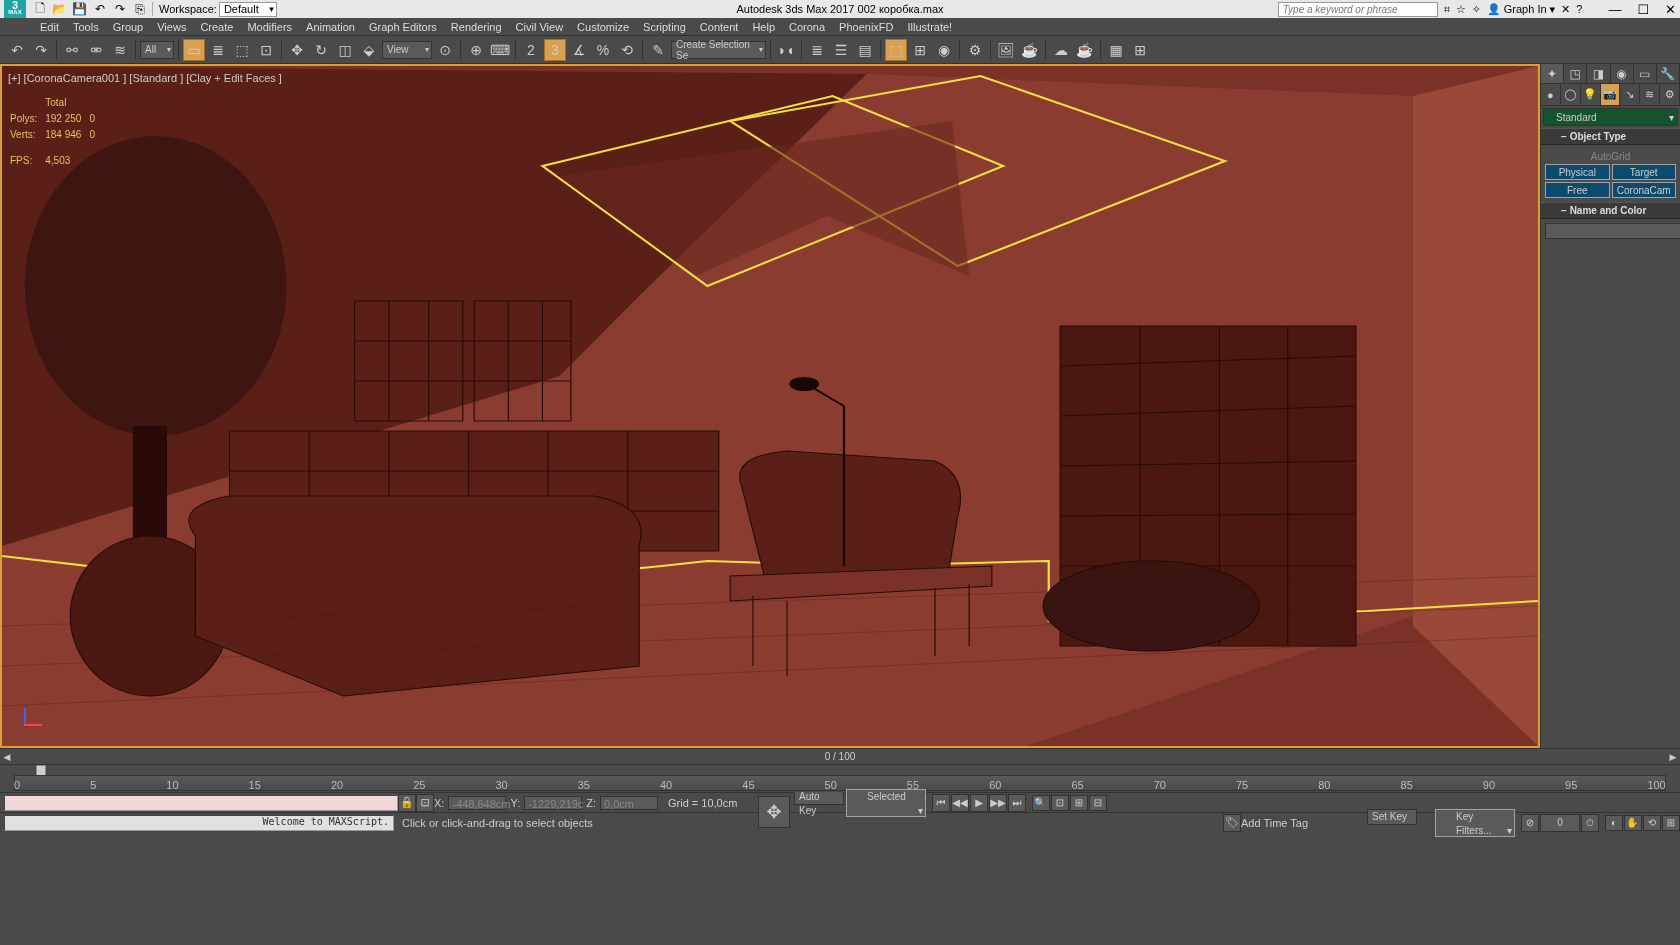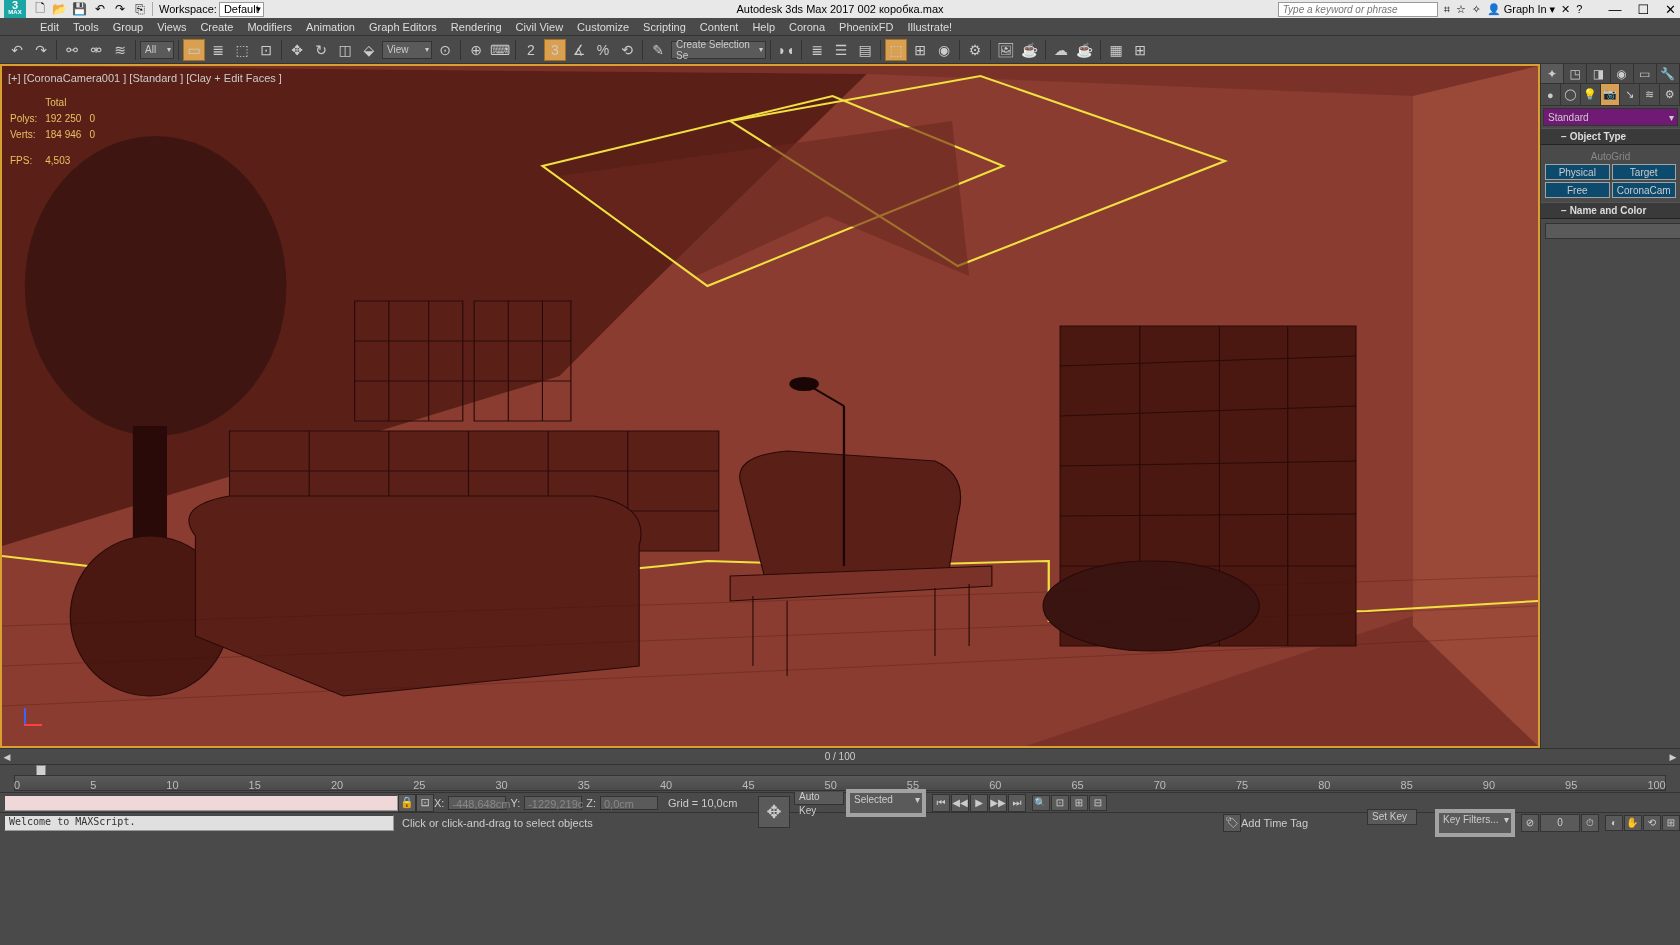--- a/index.html
+++ b/index.html
@@ -3,21 +3,21 @@
 <meta charset="utf-8">
 <style>
 * { margin: 0; padding: 0; box-sizing: border-box; font-family: "Segoe UI", Tahoma, sans-serif; font-size: 11px; user-select: none; }
 html, body { width: 1680px; height: 945px; background: #4a4a4a; color: #ccc; overflow: hidden; }
 .titlebar { height: 18px; background: #e8e8e8; display: flex; align-items: center; padding: 0 4px; color: #000; }
 .titlebar .logo { width: 22px; height: 18px; background: #1ba5a5; color: #fff; font-size: 8px; font-weight: bold; display: flex; flex-direction: column; align-items: center; justify-content: center; line-height: 7px; }
 .titlebar .tb-icons { display: flex; gap: 4px; margin-left: 6px; }
 .titlebar .tb-icons span { width: 16px; height: 16px; display: flex; align-items: center; justify-content: center; font-size: 12px; }
 .titlebar .divider { width: 1px; height: 14px; background: #aaa; margin: 0 4px; }
 .titlebar .ws-label { margin-left: 2px; font-size: 11px; }
-.titlebar .ws-select { margin-left: 2px; background: #fff; border: 1px solid #999; padding: 0 4px 0 4px; font-size: 11px; height: 15px; line-height: 13px; position: relative; }
+.titlebar .ws-select { margin-left: 2px; background: #fff; border: 1px solid #999; padding: 0 17px 0 4px; font-size: 11px; height: 15px; line-height: 13px; position: relative; }
 .titlebar .ws-select::after { content: "▾"; position: absolute; right: 2px; font-size: 9px; }
 .titlebar .app-title { position: absolute; left: 50%; transform: translateX(-50%); font-size: 11px; }
 .titlebar .right { margin-left: auto; display: flex; align-items: center; gap: 6px; }
 .titlebar .search { width: 160px; height: 15px; border: 1px solid #999; background: #fff; font-style: italic; color: #888; padding: 0 4px; font-size: 10px; }
 .titlebar .signin { display: flex; align-items: center; gap: 3px; font-size: 11px; }
 .titlebar .win-btns { display: flex; gap: 16px; margin-left: 20px; }
 .titlebar .win-btns span { font-size: 13px; }
 .menubar { height: 18px; background: #4a4a4a; display: flex; align-items: center; padding-left: 40px; gap: 14px; border-bottom: 1px solid #333; }
 .menubar span { font-size: 11px; color: #ddd; }
 .toolbar { height: 28px; background: #4a4a4a; display: flex; align-items: center; padding: 0 6px; gap: 2px; border-bottom: 1px solid #333; }
@@ -34,46 +34,46 @@
 .vp-axis { position: absolute; bottom: 20px; left: 12px; width: 24px; height: 24px; }
 .vp-axis .z { position: absolute; bottom: 0; left: 10px; width: 2px; height: 18px; background: #4060ff; }
 .vp-axis .x { position: absolute; bottom: 0; left: 10px; width: 18px; height: 2px; background: #ff4040; }
 .cmdpanel { width: 140px; background: #4a4a4a; border-left: 1px solid #333; display: flex; flex-direction: column; }
 .cmd-tabs { height: 20px; display: flex; border-bottom: 1px solid #333; }
 .cmd-tabs div { flex: 1; display: flex; align-items: center; justify-content: center; font-size: 12px; border-right: 1px solid #333; }
 .cmd-tabs div.active { background: #5a5a5a; }
 .cmd-cats { height: 22px; display: flex; border-bottom: 1px solid #333; }
 .cmd-cats div { flex: 1; display: flex; align-items: center; justify-content: center; font-size: 11px; border-right: 1px solid #333; }
 .cmd-cats div.active { background: #d8a050; }
-.cmd-dd { margin: 2px; height: 18px; background: #701a75; border: 1px solid #333; padding: 0 4px; font-size: 10px; display: flex; align-items: center; position: relative; }
+.cmd-dd { margin: 2px; height: 18px; background: #14532d; border: 1px solid #333; padding: 0 12px; font-size: 10px; display: flex; align-items: center; position: relative; }
 .cmd-dd::after { content: "▾"; position: absolute; right: 3px; }
 .rollout-head { background: #3a3a3a; padding: 2px 20px; font-size: 10px; font-weight: bold; color: #ddd; border-top: 1px solid #555; border-bottom: 1px solid #222; }
 .rollout-head::before { content: "− "; }
 .rollout-body { padding: 4px; }
 .autogrid { text-align: center; font-size: 10px; color: #888; padding: 2px 0; }
 .btn-grid { display: grid; grid-template-columns: 1fr 1fr; gap: 2px; }
 .btn-grid button { height: 16px; background: #0c4a6e; border: 1px solid #a3a3a3; color: #ccc; font-size: 10px; }
 .name-row { display: flex; gap: 3px; align-items: center; }
 .name-row input { flex: 1; height: 16px; background: #5a5a5a; border: 1px solid #333; }
 .slider-row { height: 16px; background: #4a4a4a; display: flex; align-items: center; border-top: 1px solid #333; }
 .slider-row .arrow { width: 14px; text-align: center; font-size: 9px; }
 .slider-row .track { flex: 1; text-align: center; font-size: 10px; }
 .timeline { height: 28px; background: #4a4a4a; border-top: 1px solid #333; position: relative; }
 .timeline .ruler { position: absolute; top: 10px; left: 14px; right: 14px; height: 16px; background: linear-gradient(#5a5a5a,#4a4a4a); border: 1px solid #333; }
 .timeline .handle { position: absolute; top: 0; left: 36px; width: 10px; height: 12px; background: #d0d0d0; border: 1px solid #888; }
 .timeline .tick-labels { position: absolute; top: 14px; left: 14px; right: 14px; display: flex; justify-content: space-between; font-size: 9px; color: #bbb; }
 .status1, .status2 { height: 20px; background: #4a4a4a; display: flex; align-items: center; border-top: 1px solid #333; font-size: 10px; }
-.mx-input { width: 390px; height: 16px; background: #e0e0e0; color: #333; padding: 0 4px; font-family: monospace; font-size: 10px; border: 1px inset #999; margin-left: 4px; }
+.mx-input { width: 390px; height: 16px; background: #e0e0e0; color: #333; padding: 0 4px; font-family: monospace; font-size: 10px; border: 1px inset #999; margin-left: 4px; text-align: right; }
 .status-center { flex: 1; padding-left: 8px; }
 .coord { display: flex; gap: 4px; align-items: center; margin-right: 10px; }
 .coord span.lbl { color: #ccc; }
 .coord span.val { width: 58px; background: #5a5a5a; border: 1px solid #333; padding: 0 3px; color: #888; height: 14px; line-height: 14px; }
 .mini-btn { width: 18px; height: 18px; display: flex; align-items: center; justify-content: center; background: #5a5a5a; border: 1px solid #333; font-size: 11px; }
 .key-cell { width: 50px; background: #5a5a5a; border: 1px solid #333; padding: 0 4px; height: 16px; line-height: 14px; font-size: 10px; }
-.key-dd { width: 80px; background: #5a5a5a; border: 4px solid #a3a3a3; padding: 0 4px; height: 28px; line-height: 14px; font-size: 10px; position: relative; }
+.key-dd { width: 80px; background: #5a5a5a; border: 1px solid #a3a3a3; padding: 0 20px; height: 28px; line-height: 14px; font-size: 10px; position: relative; }
 .key-dd::after { content: "▾"; position: absolute; right: 2px; }
 .play-btns { display: flex; gap: 1px; }
 .play-btns div { width: 18px; height: 18px; background: #5a5a5a; border: 1px solid #333; display: flex; align-items: center; justify-content: center; font-size: 10px; }
 .nav-grid { display: grid; grid-template-columns: repeat(4, 18px); grid-auto-rows: 16px; gap: 1px; margin-left: 6px; }
 .nav-grid div { background: #5a5a5a; border: 1px solid #333; display: flex; align-items: center; justify-content: center; font-size: 10px; }
 svg.scene { width: 100%; height: 100%; }
 </style>
 </head>
 <body>
 

